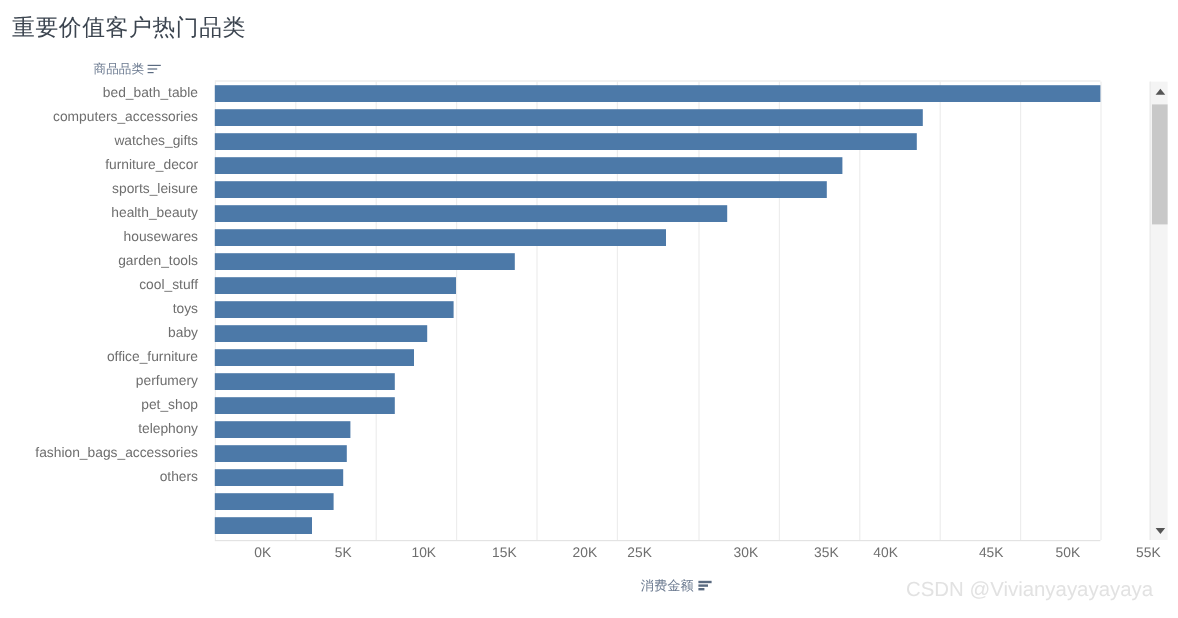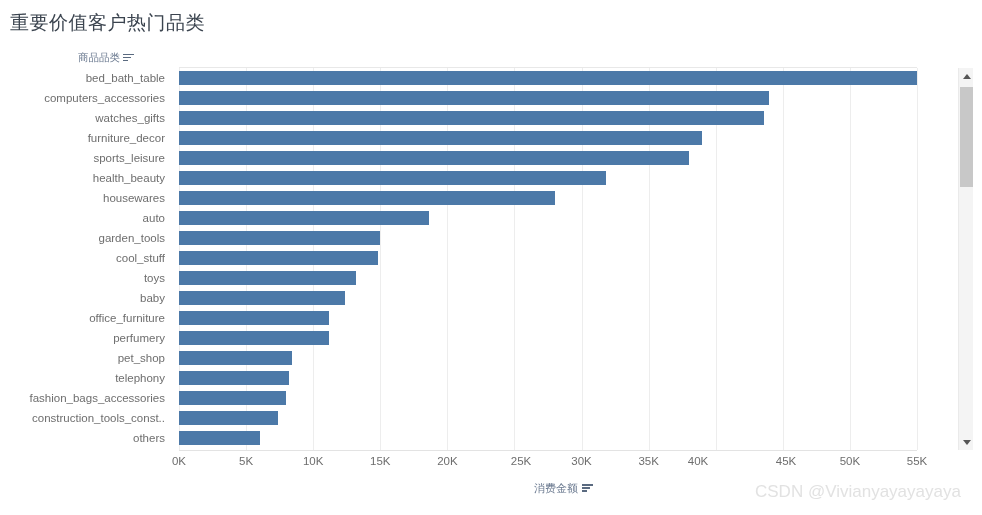--- a/index.html
+++ b/index.html
@@ -71,21 +71,21 @@
     height:20px;line-height:20px;text-align:right;
     font-size:11.5px;color:#6e6e6e;
     white-space:nowrap;overflow:hidden;
     padding-right:7px;box-sizing:border-box;
   }
 
   
   .xlabels{position:absolute;left:0;top:455px;width:982px;height:18px;}
   .xlab{
     position:absolute;top:0;transform:translateX(-50%);
-    font-size:11.5px;color:#6e6e6e;white-space:nowrap;
+    font-size:11.5px;color:#6e6e6e;white-space:nowrap;margin-left:40px;
   }
 
   
   .scrollbar{
     position:absolute;left:958px;top:68px;width:15px;height:382px;
     background:#f4f4f4;border-left:1px solid #eaeaea;
     box-sizing:border-box;
   }
   .sb-btn{
     position:absolute;left:0;width:15px;height:16px;
@@ -125,31 +125,29 @@
   </div>
 
   <div class="ylabels">
       <div class="ylab">bed_bath_table</div>
       <div class="ylab">computers_accessories</div>
       <div class="ylab">watches_gifts</div>
       <div class="ylab">furniture_decor</div>
       <div class="ylab">sports_leisure</div>
       <div class="ylab">health_beauty</div>
       <div class="ylab">housewares</div>
-      <div class="ylab">auto</div>
       <div class="ylab">garden_tools</div>
       <div class="ylab">cool_stuff</div>
       <div class="ylab">toys</div>
       <div class="ylab">baby</div>
       <div class="ylab">office_furniture</div>
       <div class="ylab">perfumery</div>
       <div class="ylab">pet_shop</div>
       <div class="ylab">telephony</div>
       <div class="ylab">fashion_bags_accessories</div>
-      <div class="ylab">construction_tools_const..</div>
       <div class="ylab">others</div>
     </div>
 
   <div class="chart">
     <div class="grid">
         <div class="gridline" style="left: 0px;"></div>
         <div class="gridline" style="left: 67.0909px;"></div>
         <div class="gridline" style="left: 134.182px;"></div>
         <div class="gridline" style="left: 201.273px;"></div>
         <div class="gridline" style="left: 268.364px;"></div>
@@ -223,21 +221,21 @@
         </div>
       </div>
   </div>
 
   <div class="xlabels">
       <div class="xlab" style="left: 179px;">0K</div>
       <div class="xlab" style="left: 246.091px;">5K</div>
       <div class="xlab" style="left: 313.182px;">10K</div>
       <div class="xlab" style="left: 380.273px;">15K</div>
       <div class="xlab" style="left: 447.364px;">20K</div>
-      <div class="xlab" style="left: 521px; text-align: right;">25K</div>
+      <div class="xlab" style="left: 493px; text-align: right;">25K</div>
       <div class="xlab" style="left: 581.545px;">30K</div>
       <div class="xlab" style="left: 648.636px;">35K</div>
       <div class="xlab" style="left: 698px;">40K</div>
       <div class="xlab" style="left: 786px; text-align: right;">45K</div>
       <div class="xlab" style="left: 849.909px;">50K</div>
       <div class="xlab" style="left: 917px;">55K</div>
     </div>
 
   <div class="xfield">
     <span>消费金额</span>

